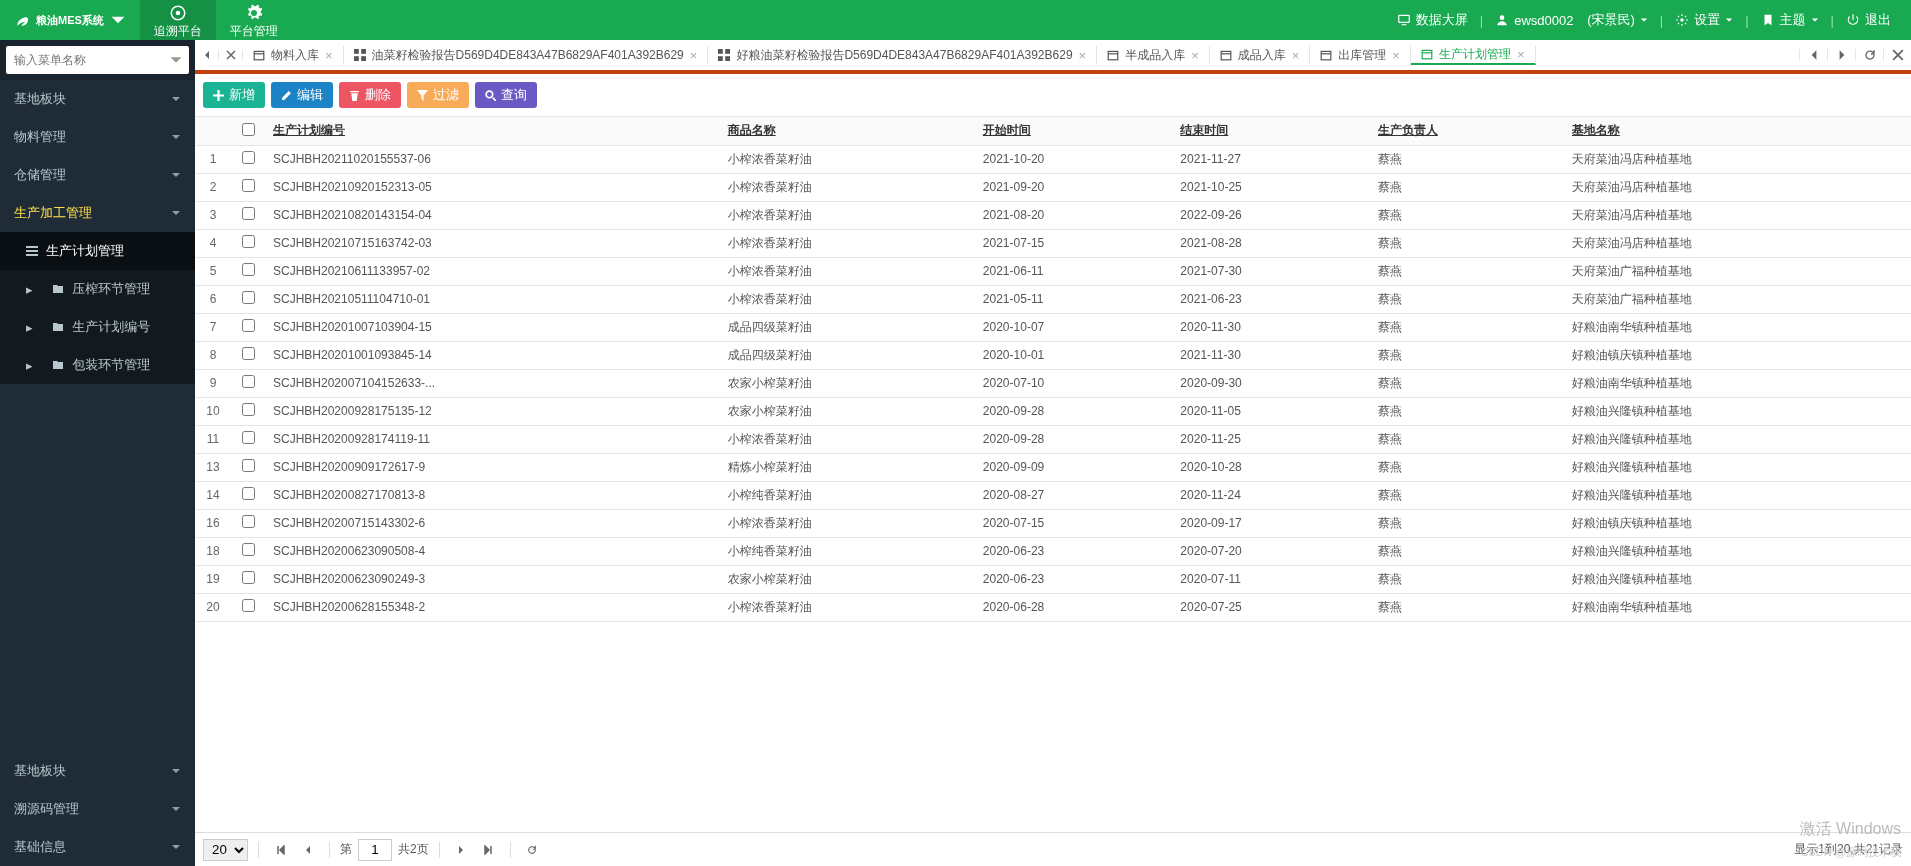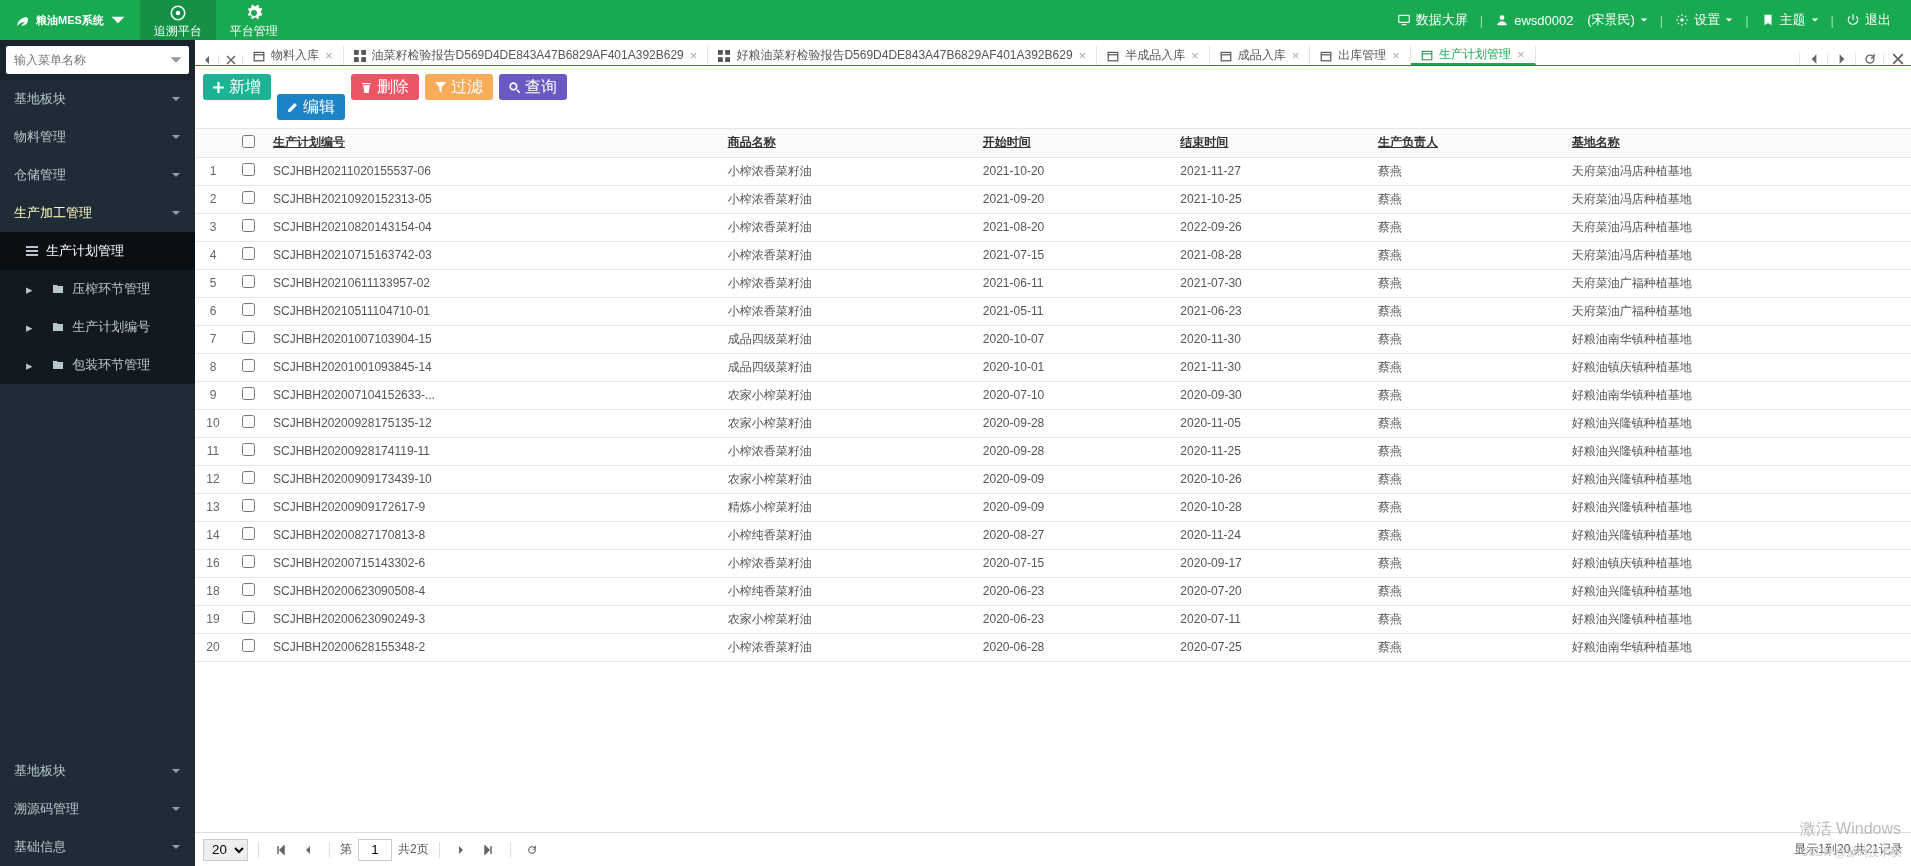--- a/index.html
+++ b/index.html
@@ -21,43 +21,43 @@
 .sidebar { width:195px; background:#1f2b36; color:#b8c7ce; display:flex; flex-direction:column; }
 .search-wrap { padding:6px; background:#1a242f; }
 .search-in { position:relative; }
 .search-in input { width:100%; height:28px; background:#fff; border:none; padding:0 26px 0 8px; font-size:12px; border-radius:2px; color:#555;}
 .search-in svg { position:absolute; right:6px; top:7px; width:14px; height:14px; fill:#999; }
 .nav { flex:1; overflow-y:auto; }
 .nav-item { height:38px; display:flex; align-items:center; padding:0 14px; cursor:pointer; font-size:13px; justify-content:space-between;}
 .nav-item.l1 { background:#1f2b36; }
 .nav-item.l2 { background:#12191f; padding-left:26px; }
 .nav-item.active { background:#0a0f14 !important; color:#fff; }
-.nav-item.open { color:#fef9c3; }
+.nav-item.open { color:#fde047; }
 .nav-item .label { display:flex; align-items:center; gap:8px;}
 .nav-item svg.micon { width:12px; height:12px; fill:#b8c7ce; }
 .nav-item svg.chev { width:10px; height:10px; fill:#8aa0ad; }
 
 .content { flex:1; display:flex; flex-direction:column; min-width:0; }
-.tabs { height:26px; background:#fff; border-bottom:1px solid #c2410c; display:flex; align-items:flex-end; }
+.tabs { height:34px; background:#fff; border-bottom:4px solid #c2410c; display:flex; align-items:center; }
 .tab-scroll-btn { width:24px; display:flex; align-items:center; justify-content:center; cursor:pointer; border-right:1px solid #e5e5e5;}
 .tab-scroll-btn svg{width:10px;height:10px;fill:#666;}
 .tabbar { flex:1; display:flex; overflow:hidden; }
 .tab { display:flex; align-items:center; padding:0 10px; gap:6px; border-right:1px solid #e5e5e5; cursor:pointer; white-space:nowrap; font-size:12px; color:#555; position:relative;}
 .tab.active { color:#19aa51; border-bottom:2px solid #19aa51; }
 .tab svg.ticon { width:12px; height:12px; fill:currentColor;}
 .tab .close { font-size:13px; color:#aaa; cursor:pointer;}
 .tab-tools { display:flex; }
 .tab-tools .tb{ width:28px; display:flex; align-items:center; justify-content:center; cursor:pointer; border-left:1px solid #e5e5e5;}
 .tab-tools svg{width:12px;height:12px;fill:#666;}
 
 .toolbar { padding:8px; display:flex; gap:6px; }
-.btn { height:26px; padding:0 10px; border:none; border-radius:3px; color:#fff; font-size:16px; display:flex; align-items:center; gap:5px; cursor:pointer; }
+.btn { height:26px; padding:0 10px; border:none; border-radius:3px; color:#fff; font-size:13px; display:flex; align-items:center; gap:5px; cursor:pointer; }
 .btn svg{width:11px;height:11px;fill:#fff;}
 .btn-green{background:#1ab394;}
-.btn-blue{background:#1c84c6;margin-top:20px;}
+.btn-blue{background:#1c84c6;}
 .btn-red{background:#ed5565;}
 .btn-orange{background:#f8ac59;}
 .btn-purple{background:#6a58c3;}
 
 .grid-wrap{ flex:1; overflow:auto; border-top:1px solid #e6e6e6;}
 table{ width:100%; border-collapse:collapse;}
 th,td{ border-bottom:1px solid #e6e6e6; padding:0 8px; height:28px; text-align:left; font-size:12px; color:#555; white-space:nowrap;}
 th{ font-weight:bold; color:#333; background:#fafafa;text-decoration:underline;}
 .col-num{ width:36px; text-align:center; color:#666;}
 .col-chk{ width:34px; text-align:center;}
@@ -481,30 +481,20 @@
               <td class="col-num">11</td>
               <td class="col-chk"><input type="checkbox" style=""></td>
               <td>SCJHBH20200928174119-11</td>
               <td>小榨浓香菜籽油</td>
               <td>2020-09-28</td>
               <td>2020-11-25</td>
               <td>蔡燕</td>
               <td>好粮油兴隆镇种植基地</td>
             </tr>
             <tr>
-              <td class="col-num">12</td>
-              <td class="col-chk"><input type="checkbox" style=""></td>
-              <td>SCJHBH20200909173439-10</td>
-              <td>农家小榨菜籽油</td>
-              <td>2020-09-09</td>
-              <td>2020-10-26</td>
-              <td>蔡燕</td>
-              <td>好粮油兴隆镇种植基地</td>
-            </tr>
-            <tr>
               <td class="col-num">13</td>
               <td class="col-chk"><input type="checkbox" style=""></td>
               <td>SCJHBH20200909172617-9</td>
               <td>精炼小榨菜籽油</td>
               <td>2020-09-09</td>
               <td>2020-10-28</td>
               <td>蔡燕</td>
               <td>好粮油兴隆镇种植基地</td>
             </tr>
             <tr>

